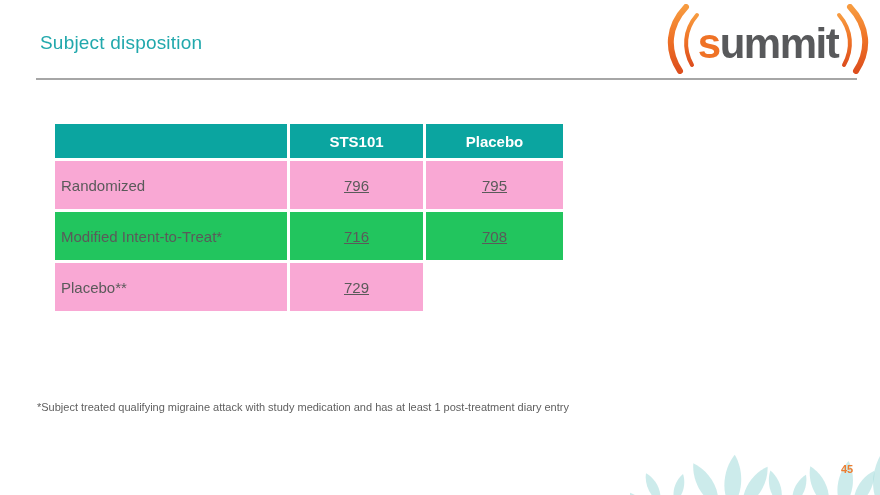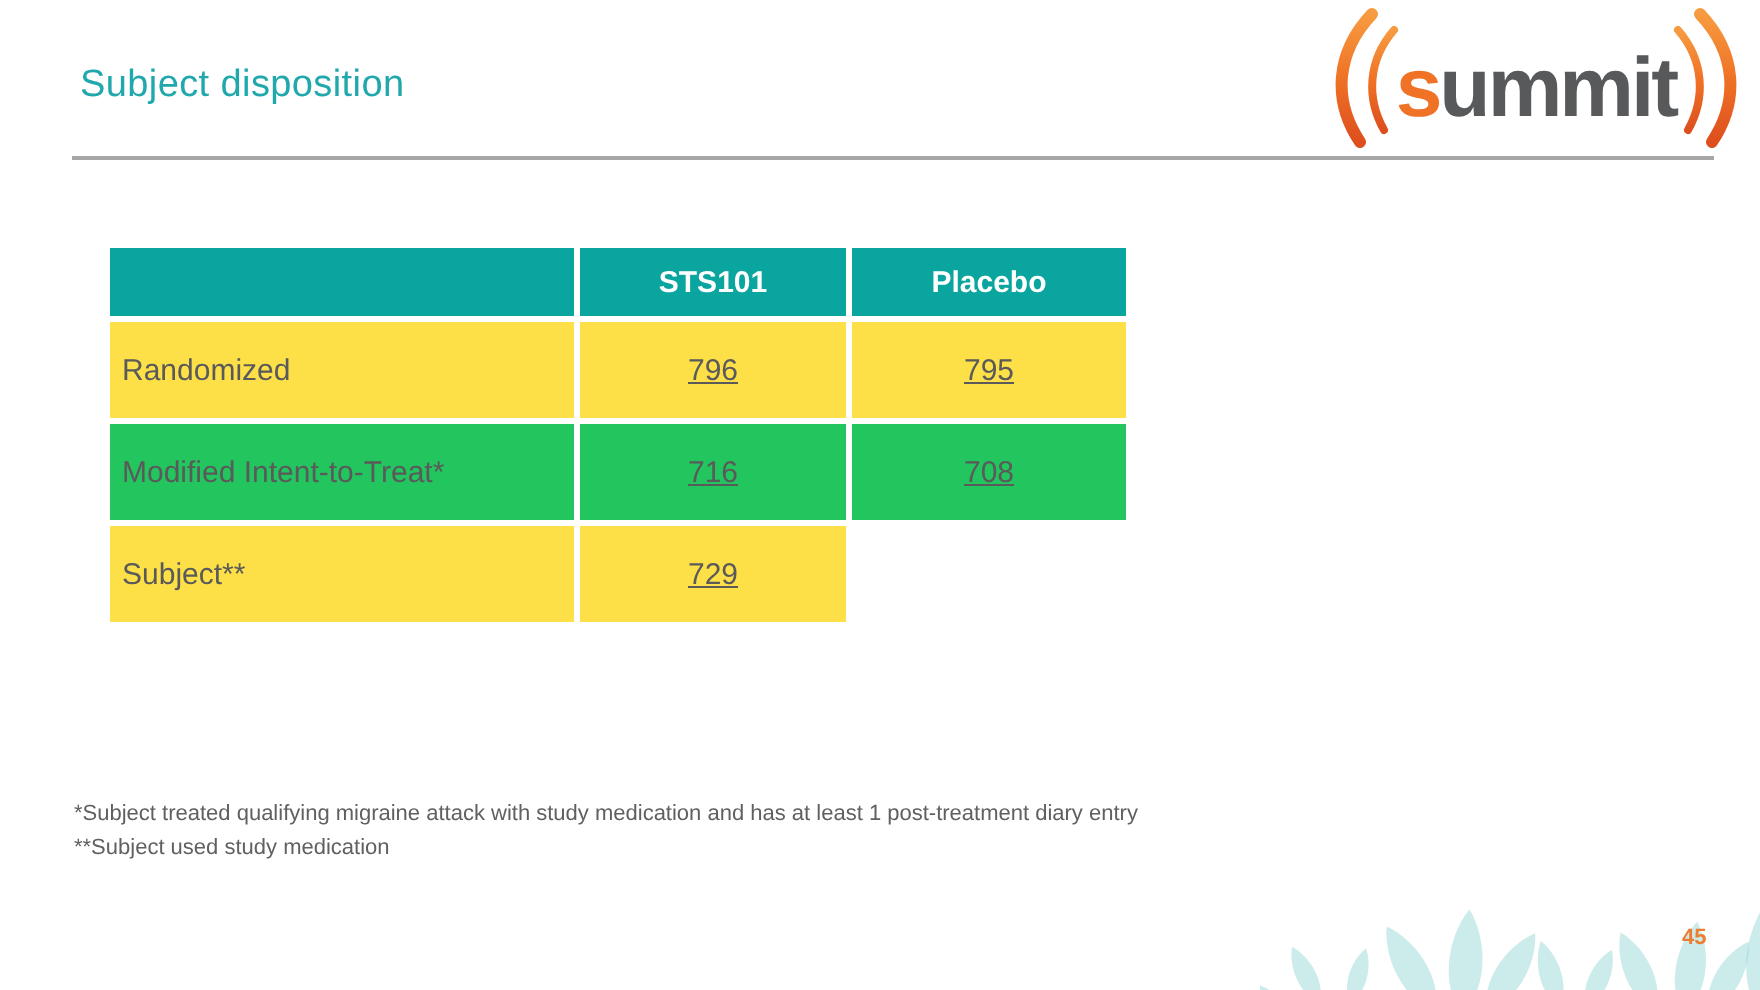--- a/index.html
+++ b/index.html
@@ -66,21 +66,21 @@
     align-items: center;
     font-size: 15px;
     color: #5a5a5a;
   }
   .th {
     background: #0ba5a0;
     color: #ffffff;
     font-weight: 700;
     justify-content: center;
   }
-  .row-dark  { background: #fde047; }
+  .row-dark  { background: #f9a8d4; }
   .row-light { background: #22c55e; }
   .label-cell { justify-content: flex-start; padding-left: 6px; }
   .num-cell   { justify-content: center; text-decoration: underline; }
 
   
   .footnotes {
     position: absolute;
     left: 37px;
     top: 399px;
     font-size: 11px;
@@ -145,27 +145,26 @@
     <div class="cell th">Placebo</div>
 
     <div class="cell row-dark label-cell">Randomized</div>
     <div class="cell row-dark num-cell">796</div>
     <div class="cell row-dark num-cell">795</div>
 
     <div class="cell row-light label-cell">Modified Intent-to-Treat*</div>
     <div class="cell row-light num-cell">716</div>
     <div class="cell row-light num-cell">708</div>
 
-    <div class="cell row-dark label-cell">Subject**</div>
+    <div class="cell row-dark label-cell">Placebo**</div>
     <div class="cell row-dark num-cell">729</div>
   </div>
 
   <div class="footnotes">
     <p>*Subject treated qualifying migraine attack with study medication and has at least 1 post-treatment diary entry</p>
-    <p>**Subject used study medication</p>
   </div>
 
   <svg class="leaves" viewBox="0 0 250 75">
     <defs>
       <path id="petal" d="M 0 0 C -14 -18, -10 -44, 0 -58 C 10 -44, 14 -18, 0 0 Z"></path>
     </defs>
     <g fill="#8fd2d2" fill-opacity="0.45">
 
       <use href="#petal" transform="translate(10,80) rotate(-72) scale(0.42)"></use>
       <use href="#petal" transform="translate(30,82) rotate(-26) scale(0.55)"></use>

